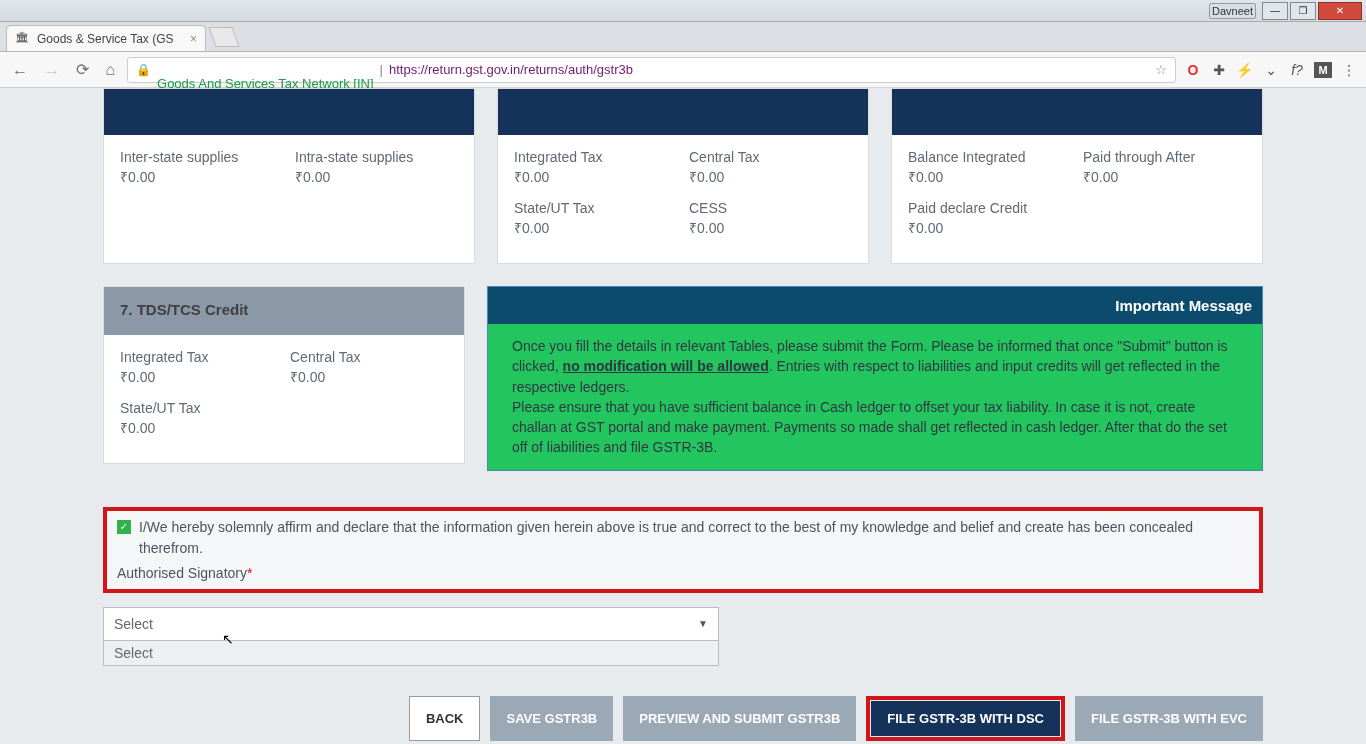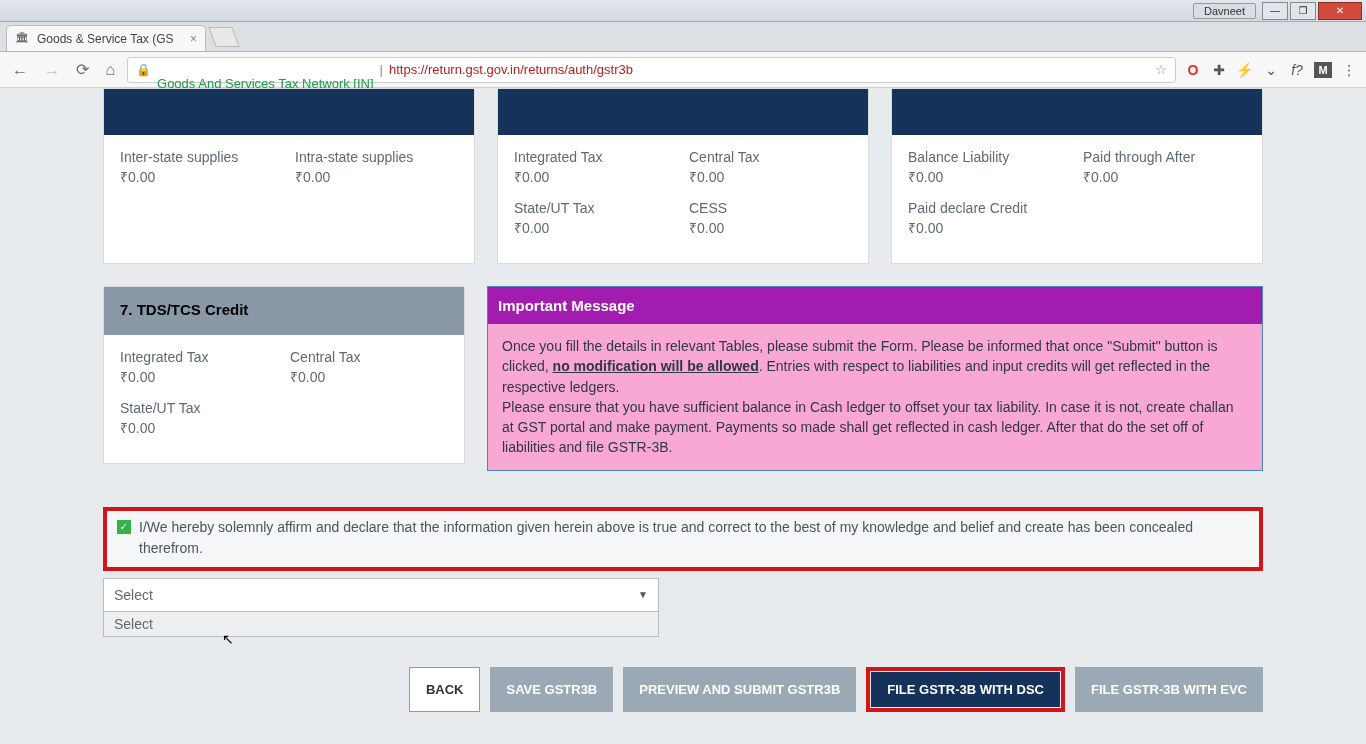--- a/index.html
+++ b/index.html
@@ -1,69 +1,69 @@
 <!DOCTYPE html>
 <html><head>
 <meta charset="utf-8">
 <style>
 * { box-sizing: border-box; margin: 0; padding: 0; }
 body { font-family: Verdana, Geneva, sans-serif; background: #e8ebee; font-size: 13px; color: #333; }
 
 
 .titlebar { background: linear-gradient(#e1e6ec,#d4dae2); height: 22px; display:flex; align-items:center; justify-content:flex-end; padding:0 4px; border-bottom:1px solid #aaa;}
-.titlebar .user-btn { background:#d9dee5; border:1px solid #999; padding:1px 10px; font-size:11px; border-radius:2px; margin-right:4px;}
+.titlebar .user-btn { background:#d9dee5; border:1px solid #999; padding:1px 2px; font-size:11px; border-radius:2px; margin-right:4px;}
 .win-btn { width:26px; height:18px; display:inline-flex; align-items:center; justify-content:center; border:1px solid #888; margin-left:2px; background:#e1e6ec; font-size:10px;}
 .win-close { background:#d04b3e; color:#fff; border-color:#8e2f26; width:44px;}
 
 
 .tabstrip { background:#dcdfe3; height:30px; display:flex; align-items:flex-end; padding-left:6px; border-bottom:1px solid #b5b5b5;}
 .tabstrip .favicon-slot { width:16px; height:16px; display:inline-block; margin-right:6px; font-size:11px;}
 .tab { background:#f8f8f8; border:1px solid #bbb; border-bottom:none; border-radius:5px 5px 0 0; height:26px; width:200px; display:flex; align-items:center; padding:0 8px; font-size:12px; color:#444;}
 .tab .close { margin-left:auto; color:#888; font-size:12px;}
 .newtab { width:24px; height:20px; border:1px solid #bbb; background:#e8e8e8; margin-left:6px; margin-bottom:4px; transform:skewX(20deg); }
 
 
 .addrbar { background:#f7f7f7; height:36px; display:flex; align-items:center; padding:0 8px; border-bottom:1px solid #d0d0d0; gap:8px;}
 .nav-icon { color:#707070; font-size:16px; padding:0 4px; cursor:pointer;}
 .omnibox { flex:1; height:26px; border:1px solid #ccc; border-radius:3px; display:flex; align-items:center; padding:0 8px; background:#fff; font-size:13px;}
 .lock { color:#1a9d48; margin-right:6px; font-size:12px;}
 .origin { color:#1a9d48;margin-top:27px; }
 .sep { color:#888; margin:0 6px;}
-.url-path { color:#b91c1c;}
+.url-path { color:#701a75;}
 .star { margin-left:auto; color:#888;}
 .ext-icon { width:18px; text-align:center; color:#555; font-size:14px;}
 .ext-opera { color:#e63030; font-weight:bold;}
 
 
 .page { width:1366px; margin:0; padding:0; }
 .container { width:1160px; margin:0 auto; }
 .cards-row { display:flex; gap:22px;justify-content:center; }
 .card { background:#fff; flex:1; border:1px solid #dcdcdc; }
 .card-header { background:#14325a; height:46px; }
-.card-header-grey { background:#8a98a7; height:48px; color:#000000; font-weight:bold; padding:14px 16px; font-size:15px;}
+.card-header-grey { background:#8a98a7; height:48px; color:#404040; font-weight:bold; padding:14px 16px; font-size:15px;}
 .card-body { padding:14px 16px 18px; }
 .grid2 { display:grid; grid-template-columns:1fr 1fr; row-gap:6px; column-gap:12px; }
 .label { color:#5f6a74; font-size:14px; }
 .val { color:#5f6a74; font-size:14px; margin-top:2px; margin-bottom:8px;}
 
 .row2 { display:flex; gap:22px; margin-top:22px; align-items:flex-start;}
 .tds-card { width:362px; background:#fff; border:1px solid #dcdcdc;}
 
 .msg-panel { flex:1; border:1px solid #4a86b5;}
-.msg-header { background:#a21caf; color:#fff; text-align:left; padding:10px; font-weight:bold; font-size:15px;}
-.msg-body { background:#f9a8d4; padding:12px 14px; color:#2f3842; font-size:14px; line-height:1.45;}
+.msg-header { background:#0c4a6e; color:#fff; text-align:right; padding:10px; font-weight:bold; font-size:15px;}
+.msg-body { background:#22c55e; padding:12px 24px; color:#2f3842; font-size:14px; line-height:1.45;}
 .msg-body u { font-weight:bold; text-decoration:underline;}
 
 .decl-box { border:4px solid #d11518; margin-top:36px; padding:6px 10px 8px; background:#f5f6f7;}
 .decl-line { display:flex; align-items:flex-start; gap:8px; color:#4a5560; font-size:14px; line-height:1.5;}
 .chk { width:14px; height:14px; background:#33b24a; display:inline-flex; align-items:center; justify-content:center; color:#fff; font-size:10px; margin-top:3px; flex-shrink:0;}
 .auth-label { color:#4a5560; font-size:14px; margin-top:6px;}
 .req { color:#d11518;}
 
-.select-wrap { margin-top:7px; width:556px;}
+.select-wrap { margin-top:14px; width:616px;}
 .select-box { border:1px solid #b8bec4; background:#fff; height:34px; display:flex; align-items:center; padding:0 10px; color:#666; font-size:14px; position:relative;}
 .select-box .caret { margin-left:auto; font-size:10px; color:#555;}
 .options { border:1px solid #b8bec4; border-top:none; background:#fff;}
 .opt { padding:4px 10px; font-size:14px; color:#666;}
 .opt.shade { background:#eeeff1;}
 .opt.hover { background:#2f87ff; color:#fff;}
 
 .buttons { display:flex; justify-content:flex-end; gap:10px; margin-top:30px; margin-bottom:20px;}
 .btn { padding:10px 16px; font-size:13px; font-weight:bold; color:#fff; border:none; cursor:pointer;}
 .btn-back { background:#fff; color:#333; border:1px solid #999;}
@@ -156,21 +156,21 @@
           </div>
         </div>
       </div>
     </div>
 
     <div class="card">
       <div class="card-header"></div>
       <div class="card-body">
         <div class="grid2">
           <div>
-            <div class="label">Balance Liability</div>
+            <div class="label">Balance Integrated</div>
             <div class="val">₹0.00</div>
           </div>
           <div>
             <div class="label">Paid through After</div>
             <div class="val">₹0.00</div>
           </div>
           <div>
             <div class="label">Paid declare Credit</div>
             <div class="val">₹0.00</div>
           </div>
@@ -206,20 +206,23 @@
         <span>Once you fill the details in relevant Tables, please submit the Form. Please be informed that once "Submit" button is clicked, </span><u>no modification will be allowed</u><span>. Entries with respect to liabilities and input credits will get reflected in the respective ledgers.</span><br>
         <span>Please ensure that you have sufficient balance in Cash ledger to offset your tax liability. In case it is not, create challan at GST portal and make payment. Payments so made shall get reflected in cash ledger. After that do the set off of liabilities and file GSTR-3B.</span>
       </div>
     </div>
   </div>
 
   <div class="decl-box rel">
     <div class="decl-line">
       <span class="chk">✓</span>
       <span>I/We hereby solemnly affirm and declare that the information given herein above is true and correct to the best of my knowledge and belief and create has been concealed therefrom.</span>
+    </div>
+    <div class="auth-label">
+      <span>Authorised Signatory</span><span class="req">*</span>
     </div>
   </div>
 
   <div class="select-wrap">
     <div class="select-box">
       <span>Select</span>
       <span class="caret">▼</span>
     </div>
     <div class="options">
       <div class="opt shade">Select</div>

